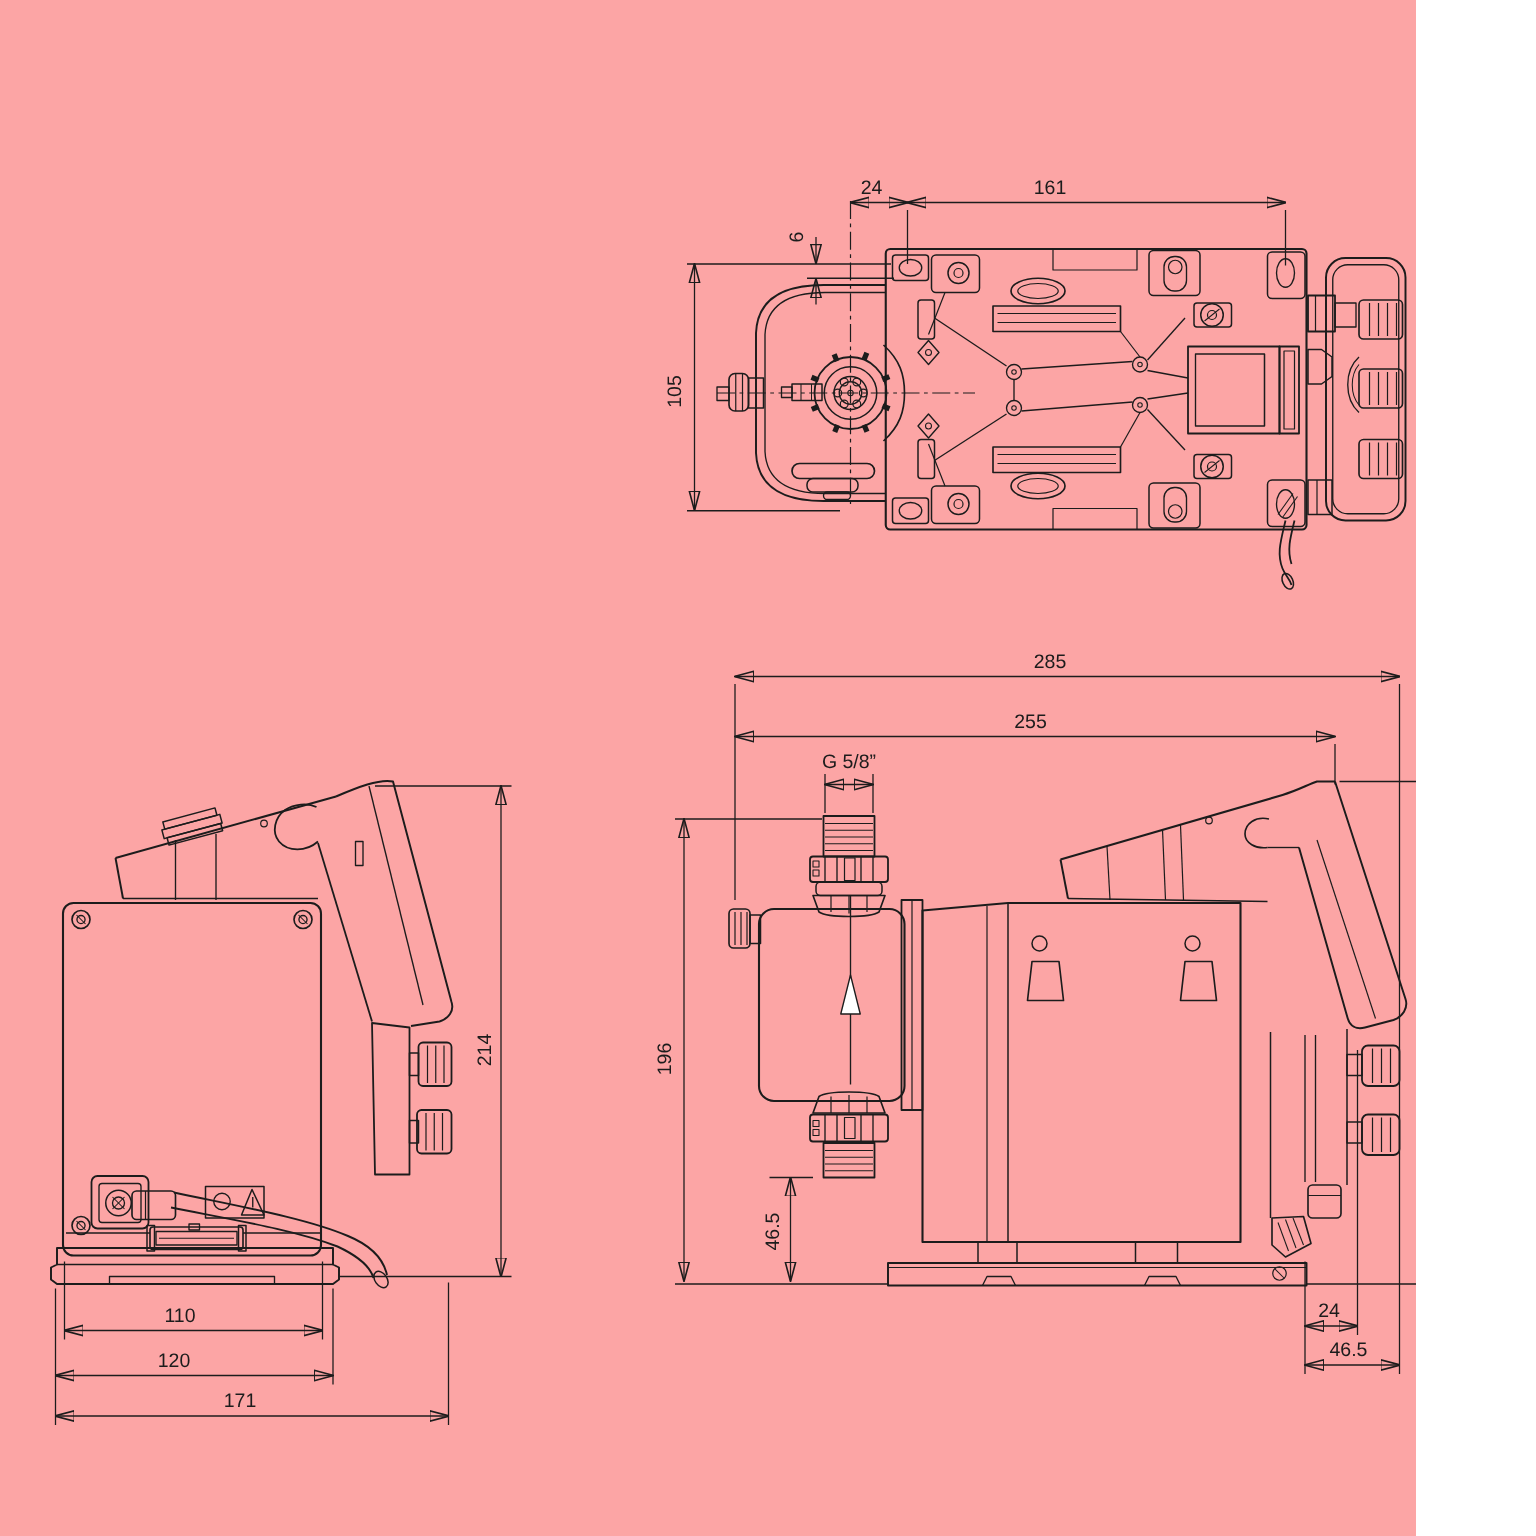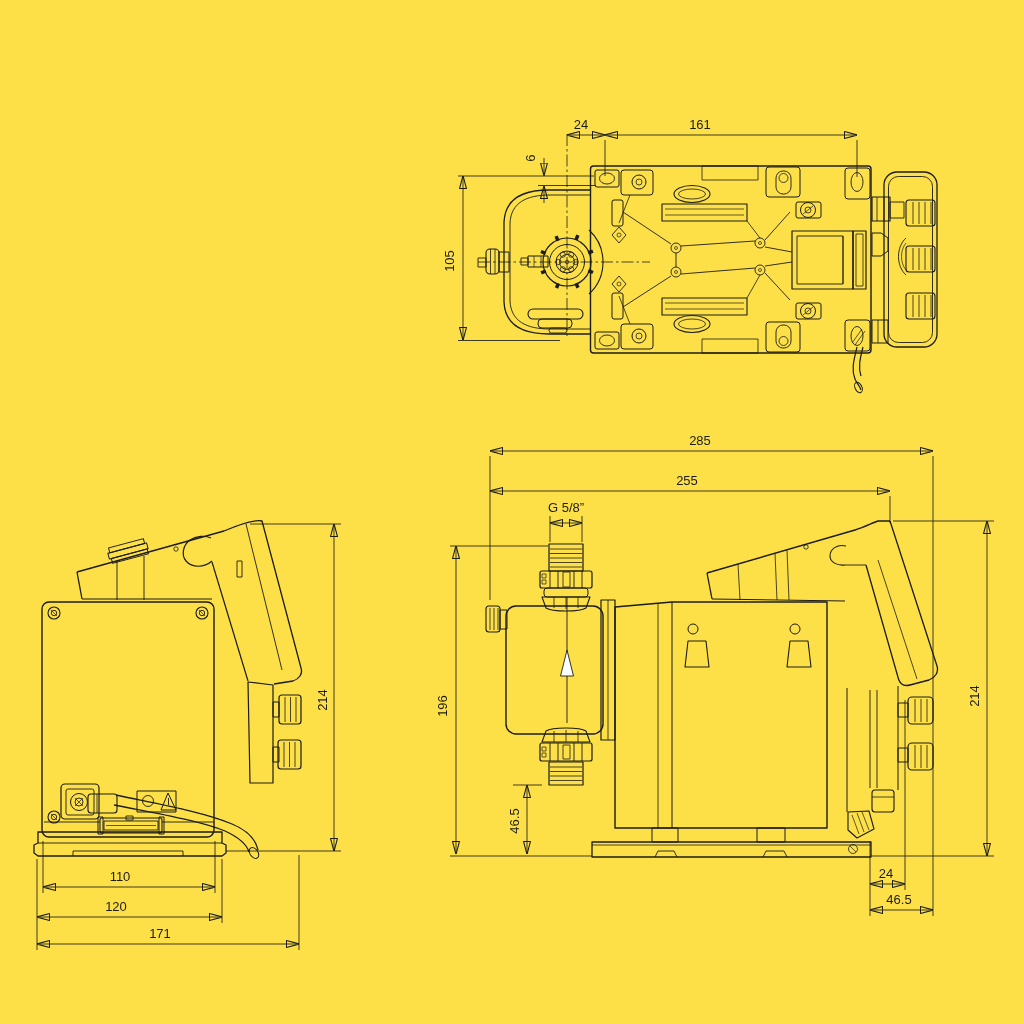--- a/index.html
+++ b/index.html
@@ -1,16 +1,16 @@
 <!DOCTYPE html>
 <html><head>
 <meta charset="utf-8">
 <style>
   html,body{margin:0;padding:0;background:#fff;}
-  .canvas{position:relative;width:1024px;height:1024px;background:#fde047;overflow:hidden;}
+  .canvas{position:relative;width:944px;height:1024px;background:#fca5a5;overflow:hidden;}
   svg{position:absolute;left:0;top:0;}
   svg *{stroke:#1c1c1c;fill:none;stroke-linecap:butt;stroke-linejoin:round;}
   .o14{stroke-width:1.4}.o13{stroke-width:1.3}.o12{stroke-width:1.2}.o11{stroke-width:1.1}
   .o1{stroke-width:1}.o09{stroke-width:.9}.o08{stroke-width:.8}.o07{stroke-width:.7}
   .dim{stroke-width:.85}
   .cl{stroke-width:.8;stroke-dasharray:12 3 2.5 3}
   .wh{fill:#ffffff}
   text.d{font-family:"Liberation Sans","DejaVu Sans",sans-serif;font-size:13px;fill:#1c1c1c;stroke:none;text-anchor:middle}
 </style>
 </head>

